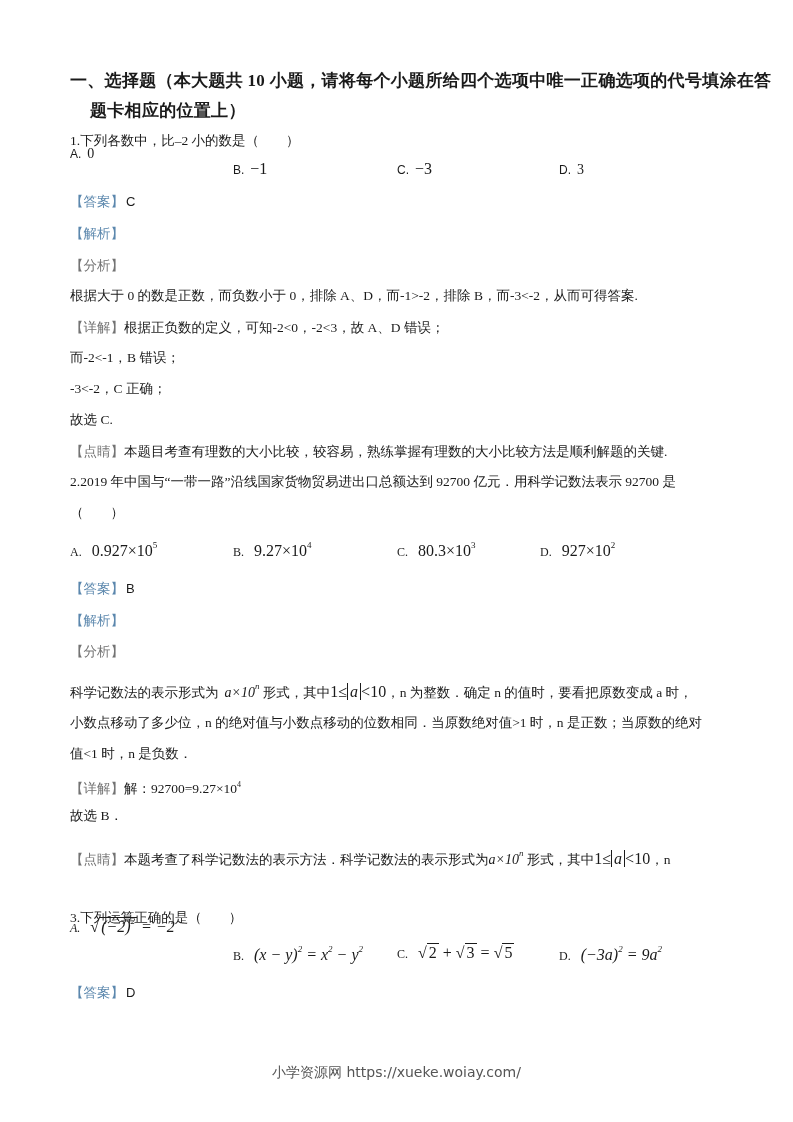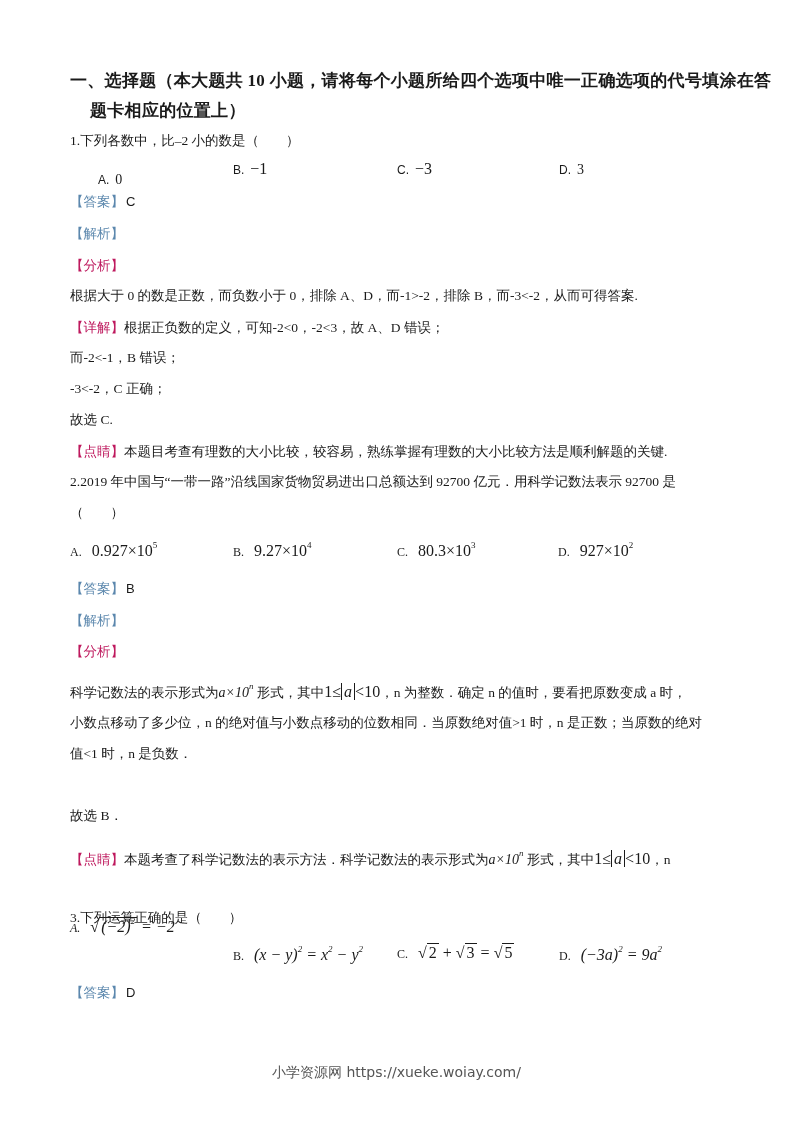--- a/index.html
+++ b/index.html
@@ -2,21 +2,21 @@
 <html><head>
 <meta charset="utf-8">
 <style>
   html, body { margin: 0; padding: 0; background: #ffffff; }
   body { width: 793px; height: 1122px; position: relative; overflow: hidden;
          font-family: "Liberation Serif", "DejaVu Serif", serif; color: #1a1a1a; }
   .page { position: absolute; left: 0; top: 0; width: 793px; height: 1122px; }
   .line { position: absolute; left: 70px; font-size: 13.5px; white-space: nowrap; line-height: 18px; }
   .heading { font-size: 17px; font-weight: bold; font-family: Liberation Serif, serif; letter-spacing: 0.3px; }
   .label-blue { color: #5b87ad; font-family: "DejaVu Sans", "Liberation Sans", sans-serif; }
-  .label-black { color: #be185d; font-family: "DejaVu Sans", "Liberation Sans", sans-serif; }
+  .label-black { color: #737373; font-family: "DejaVu Sans", "Liberation Sans", sans-serif; }
   .ans-letter { font-family: "Liberation Sans", sans-serif; font-size: 13px; margin-left: 2px; }
   .opt { position: absolute; font-size: 13.5px; white-space: nowrap; }
   .opt-letter { font-family: "Liberation Sans", sans-serif; font-size: 12px; margin-right: 6px; }
   .opt-letter-serif { font-family: "Liberation Serif", serif; font-size: 12px; margin-right: 10px; }
   .math { font-family: "Liberation Serif", "DejaVu Serif", serif; font-size: 16px; }
   .math sup { font-size: 9px; vertical-align: 8px; }
   .italic { font-style: italic; }
   .abs { border-left: 1px solid #1a1a1a; border-right: 1px solid #1a1a1a; padding: 0 2px; font-style: italic; }
   .sqrt { display: inline-block; }
   .sqrt .rad { border-top: 1px solid #1a1a1a; padding: 0 2px; }
@@ -26,21 +26,21 @@
 </head>
 <body>
 
 <div class="page">
 
   <div class="line heading" style="top:72px;">一、选择题（本大题共 10 小题，请将每个小题所给四个选项中唯一正确选项的代号填涂在答</div>
   <div class="line heading" style="top:102px;margin-left:20px;">题卡相应的位置上）</div>
 
   <div class="line" style="top:132px;">1.下列各数中，比–2 小的数是（　　）</div>
 
-  <div class="opt" style="left:70px; top:172px;margin-left:28px;">
+  <div class="opt" style="left:70px; top:146px;">
     <span class="opt-letter">A.</span><span class="math" style="font-size:14px;">0</span>
   </div>
   <div class="opt" style="left:233px; top:160px;">
     <span class="opt-letter">B.</span><span class="math">−1</span>
   </div>
   <div class="opt" style="left:397px; top:160px;">
     <span class="opt-letter">C.</span><span class="math">−3</span>
   </div>
   <div class="opt" style="left:559px; top:162px;">
     <span class="opt-letter">D.</span><span class="math" style="font-size:14px;">3</span>
@@ -71,39 +71,42 @@
 
   <div class="opt" style="left:70px; top:540px;">
     <span class="opt-letter-serif">A.</span><span class="math"><span>0.927×10</span><sup>5</sup></span>
   </div>
   <div class="opt" style="left:233px; top:540px;">
     <span class="opt-letter-serif">B.</span><span class="math"><span>9.27×10</span><sup>4</sup></span>
   </div>
   <div class="opt" style="left:397px; top:540px;">
     <span class="opt-letter-serif">C.</span><span class="math"><span>80.3×10</span><sup>3</sup></span>
   </div>
-  <div class="opt" style="left:558px; top:540px;">
+  <div class="opt" style="left:540px; top:540px;">
     <span class="opt-letter-serif">D.</span><span class="math"><span>927×10</span><sup>2</sup></span>
   </div>
 
   <div class="line" style="top:579px;">
     <span class="label-blue">【答案】</span><span class="ans-letter">B</span>
   </div>
   <div class="line" style="top:611px;">
     <span class="label-blue">【解析】</span>
   </div>
   <div class="line" style="top:642px;">
     <span class="label-black">【分析】</span>
   </div>
   <div class="line" style="top:677px;">
-    <span>科学记数法的表示形式为</span><span class="math italic" style="font-size:14px;"><span>a×10</span><sup>n</sup></span>
+    <span>科学记数法的表示形式为</span><span class="math italic" style="font-size:14px;padding-left:6px;"><span>a×10</span><sup>n</sup></span>
     <span>形式，其中</span><span class="math"><span>1≤</span><span class="abs">a</span><span>&lt;10</span></span><span>，n 为整数．确定 n 的值时，要看把原数变成 a 时，</span>
   </div>
   <div class="line" style="top:714px;">小数点移动了多少位，n 的绝对值与小数点移动的位数相同．当原数绝对值&gt;1 时，n 是正数；当原数的绝对</div>
   <div class="line" style="top:745px;">值&lt;1 时，n 是负数．</div>
+  <div class="line" style="top:776px;">
+    <span class="label-black">【详解】</span><span>解：92700=9.27×10</span><sup style="font-size:8px;">4</sup>
+  </div>
   <div class="line" style="top:807px;">故选 B．</div>
   <div class="line" style="top:844px;">
     <span class="label-black">【点睛】</span><span>本题考查了科学记数法的表示方法．科学记数法的表示形式为</span><span class="math italic" style="font-size:14px;"><span>a×10</span><sup>n</sup></span>
     <span>形式，其中</span><span class="math"><span>1≤</span><span class="abs">a</span><span>&lt;10</span></span><span>，n</span>
   </div>
 
   <div class="line" style="top:909px;">3.下列运算正确的是（　　）</div>
 
   <div class="opt" style="left:70px; top:916px;font-style:italic;">
     <span class="opt-letter-serif">A.</span><span class="math"><span class="sqrt">√<span class="rad"><span>(−2)</span><sup>2</sup></span></span><span> = −2</span></span>

